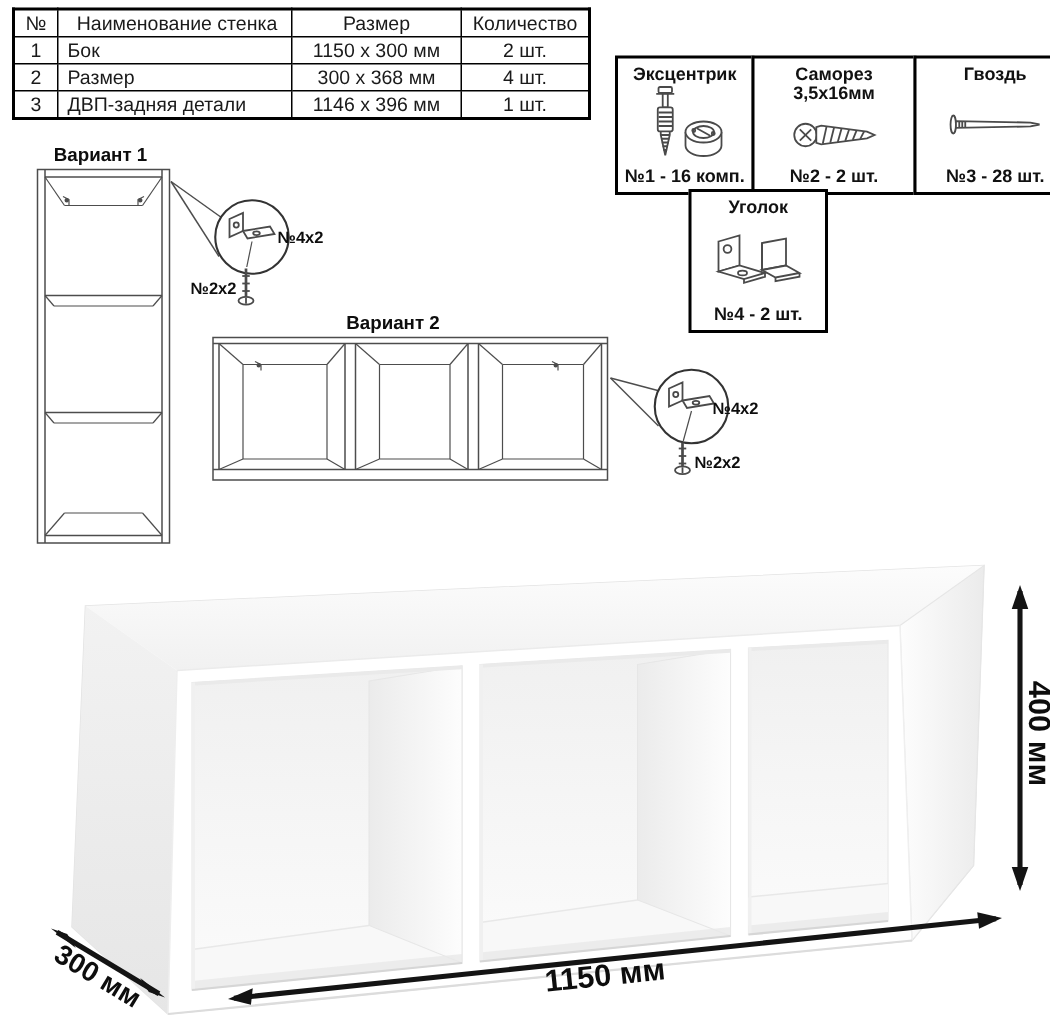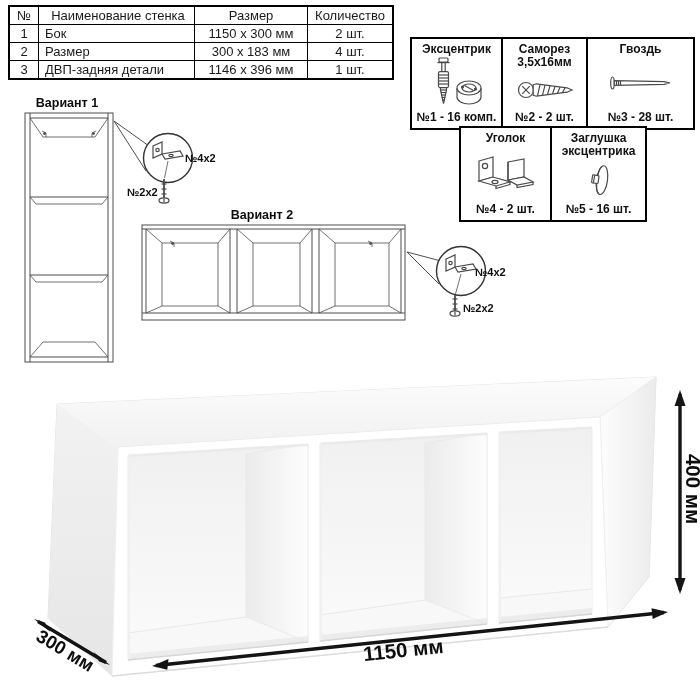--- a/index.html
+++ b/index.html
@@ -60,21 +60,21 @@
     <tbody>
       <tr>
         <td class="col-num">1</td>
         <td class="col-name">Бок</td>
         <td class="col-size">1150 x 300 мм</td>
         <td class="col-qty">2 шт.</td>
       </tr>
       <tr>
         <td class="col-num">2</td>
         <td class="col-name">Размер</td>
-        <td class="col-size">300 x 183 мм</td>
+        <td class="col-size">300 x 368 мм</td>
         <td class="col-qty">4 шт.</td>
       </tr>
       <tr>
         <td class="col-num">3</td>
         <td class="col-name">ДВП-задняя детали</td>
         <td class="col-size">1146 x 396 мм</td>
         <td class="col-qty">1 шт.</td>
       </tr>
     </tbody>
   </table>
@@ -104,21 +104,21 @@
           <path class="icon-fill" d="M31,31 v9 a12,7 0 0 0 24,0 v-9"></path>
           <ellipse class="icon-fill" cx="43" cy="31" rx="12" ry="7"></ellipse>
           <ellipse class="icon-ln" cx="43" cy="31" rx="7" ry="4"></ellipse>
           <line class="icon-ln" x1="38.5" y1="28.5" x2="47.5" y2="33.5"></line>
           <circle class="icon-ln" cx="36.5" cy="30" r="1"></circle>
           <circle class="icon-ln" cx="49.5" cy="32" r="1"></circle>
         </svg>
       </div>
       <div class="hw-count">№1 - 16 комп.</div>
     </div>
-    <div class="hw-cell" style="width:87px">
+    <div class="hw-cell" style="width:110px">
       <div class="hw-title">
           <span>Саморез</span>
           <span>3,5х16мм</span>
         </div>
       <div class="hw-icon">
         <svg width="58" height="36" viewBox="0 0 58 36">
           <circle class="icon-fill" cx="10" cy="18" r="7.5"></circle>
           <line class="icon-ln" x1="6.2" y1="14.2" x2="13.8" y2="21.8"></line>
           <line class="icon-ln" x1="13.8" y1="14.2" x2="6.2" y2="21.8"></line>
           <path class="icon-fill" d="M17.2,12.8 L20.5,11.8 L51,15.8 L56,18 L51,20.2 L20.5,24.2 L17.2,23.2 Z"></path>
@@ -164,37 +164,20 @@
           <ellipse class="icon-ln" cx="21" cy="30" rx="3" ry="1.6"></ellipse>
           <path class="icon-ln" d="M22,34 L22,36.5 L36,32.5 L36,30"></path>
           <path class="icon-fill" d="M34,10 L50,7 L50,25 L34,28 Z"></path>
           <path class="icon-fill" d="M34,28 L50,25 L59,30 L43,33 Z"></path>
           <path class="icon-ln" d="M43,33 L43,35.5 L59,32.5 L59,30"></path>
           <path class="icon-ln" d="M34,10 L34,28"></path>
         </svg>
       </div>
       <div class="hw-count">№4 - 2 шт.</div>
     </div>
-    <div class="hw-cell" style="width:97px">
-      <div class="hw-title">
-          <span>Заглушка</span>
-          <span>эксцентрика</span>
-        </div>
-      <div class="hw-icon">
-        <svg width="36" height="44" viewBox="0 0 36 44">
-          <g transform="rotate(8 20 22)">
-            <ellipse class="icon-fill" cx="21" cy="22" rx="5.5" ry="14.5"></ellipse>
-            <path class="icon-ln" d="M19.5,8.2 a4,14 0 0 0 0,27.6"></path>
-            <rect class="icon-fill" x="11" y="18" width="6.5" height="8" rx="1"></rect>
-            <line class="icon-ln" x1="13" y1="18.2" x2="13" y2="25.8"></line>
-          </g>
-        </svg>
-      </div>
-      <div class="hw-count">№5 - 16 шт.</div>
-    </div>
   </div>
 
   <svg class="draw" width="700" height="690" viewBox="0 0 700 690">
     <defs>
       <linearGradient id="gTop" x1="0" y1="0" x2="0" y2="1">
         <stop offset="0" stop-color="#fcfcfc"></stop>
           <stop offset="1" stop-color="#f1f1f1"></stop>
       </linearGradient>
       <linearGradient id="gLeft" x1="0" y1="0" x2="0" y2="1">
         <stop offset="0" stop-color="#f2f2f2"></stop>

